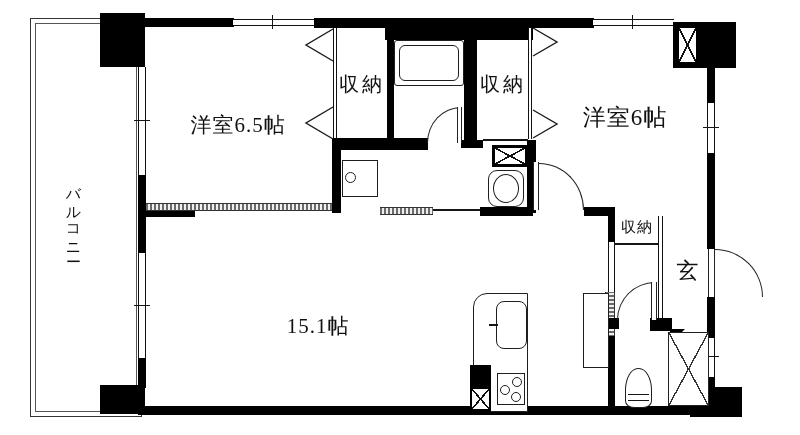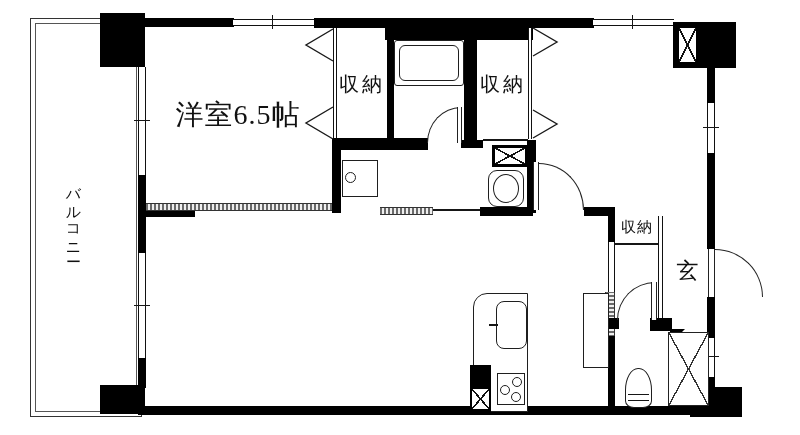--- a/index.html
+++ b/index.html
@@ -143,19 +143,21 @@
   <div class="fx" style="left:511px;top:392px;width:10px;height:10px;border-radius:50%;border-width:1px;"></div>
   <div class="w" style="left:470px;top:365px;width:21px;height:47px;"></div>
   <div class="xfill" style="position:absolute;left:472px;top:389px;width:17px;height:20px;"></div>
 
   <div class="fx" style="left:583px;top:293px;width:26px;height:75px;border-width:1px;"></div>
 
   <div class="fx" style="left:625px;top:368px;width:27px;height:40px;border-radius:13px 13px 9px 9px / 22px 22px 7px 7px;border-width:1.4px;"></div>
   <div class="thin" style="left:628px;top:394px;width:21px;height:1px;"></div>
   <div class="thin" style="left:628px;top:400px;width:21px;height:1px;"></div>
 
-  <div class="lbl" style="left:238px;top:115px;font-size:28px;">洋室6.5帖</div>
+  <div class="lbl" style="left:238px;top:125px;font-size:21px;">洋室6.5帖</div>
   <div class="lbl" style="left:362px;top:84px;font-size:20px;letter-spacing:3px;">収納</div>
   <div class="lbl" style="left:503px;top:84px;font-size:20px;letter-spacing:3px;">収納</div>
+  <div class="lbl" style="left:625px;top:117px;font-size:23px;">洋室6帖</div>
+  <div class="lbl" style="left:318px;top:326px;font-size:21px;">15.1帖</div>
   <div class="lbl" style="left:637px;top:227px;font-size:15px;">収納</div>
   <div class="lbl" style="left:688px;top:271px;font-size:22px;">玄</div>
 
 </div>
 
 </body></html>

